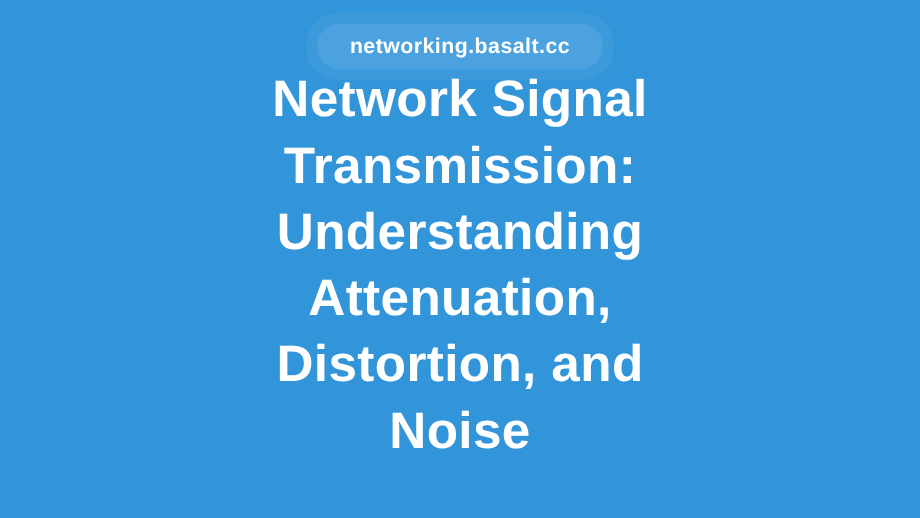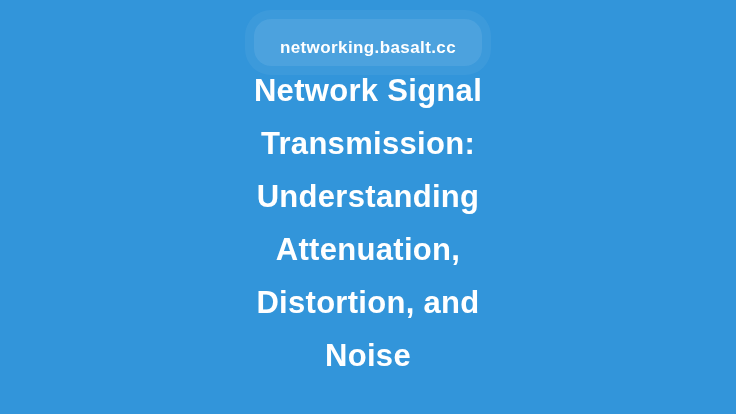--- a/index.html
+++ b/index.html
@@ -19,38 +19,38 @@
     background: #3295DA;
     display: flex;
     flex-direction: column;
     align-items: center;
     box-sizing: border-box;
   }
   .badge {
     margin-top: 19px;
     background: rgba(255, 255, 255, 0.13);
     border-radius: 17px;
-    padding: 19px 26px 8px 26px;
+    padding: 8px 26px 8px 26px;
     box-shadow: 0 0 0 9px rgba(255, 255, 255, 0.05);
     z-index: 1;
   }
   .badge-label {
     color: #FFFFFF;
     font-weight: bold;
     font-size: 17px;
     letter-spacing: 0.4px;
     line-height: 20px;
     display: inline-block;
   }
   .title {
     margin: -2px 0 0 0;
     padding: 0;
     color: #FFFFFF;
     font-weight: bold;
-    font-size: 31px;
+    font-size: 41px;
     line-height: 53px;
     letter-spacing: 0.3px;
     text-align: center;
     white-space: pre-line;
   }
 </style>
 </head>
 <body>
 
 <div class="cover">

